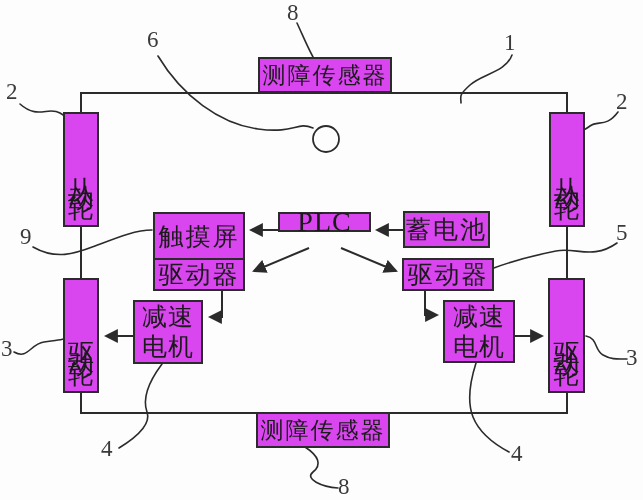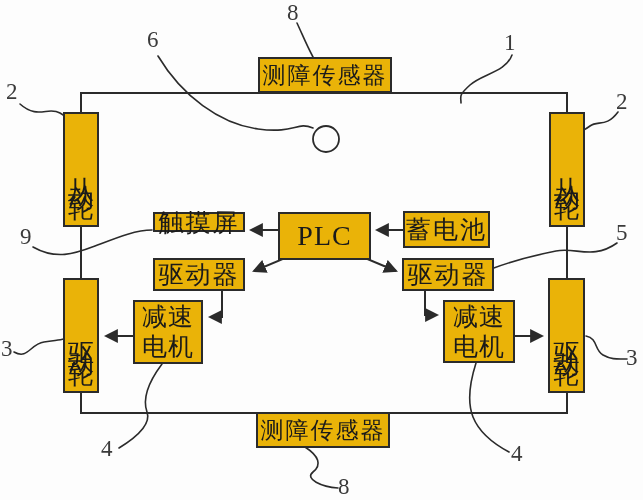--- a/index.html
+++ b/index.html
@@ -5,21 +5,21 @@
   html,body { margin:0; padding:0; }
   body { background:#ffffff; }
   .fig {
     position:relative; width:643px; height:500px;
     background:#fdfdfd; overflow:hidden;
     font-family:"Liberation Serif", serif;
   }
   .fig svg { position:absolute; left:0; top:0; }
   .box {
     position:absolute; box-sizing:border-box;
-    background:#eab308; border:2px solid #2b2b2b;
+    background:#d946ef; border:2px solid #2b2b2b;
     display:flex; align-items:center; justify-content:center;
     color:#1a1a1a; text-align:center;
     font-family:"Liberation Serif", serif;
   }
   .hbox   { font-size:23px; letter-spacing:2px; white-space:nowrap; }
   .plcbox { font-size:28px; letter-spacing:1px; }
   .vbox   { writing-mode:vertical-rl; text-orientation:upright;
             font-size:26px; letter-spacing:9px; }
   .wrapbox{ font-size:25px; line-height:30px; letter-spacing:1px;
             padding:9px 4px; word-break:break-all; }
@@ -76,23 +76,23 @@
   <div class="box hbox" style="left:256px; top:412px; width:134px; height:36px;">测障传感器</div>
 
   <div class="box vbox" style="left:63px; top:112px; width:36px; height:115px;">从动轮</div>
 
   <div class="box vbox" style="left:549px; top:112px; width:36px; height:115px;">从动轮</div>
 
   <div class="box vbox" style="left:63px; top:278px; width:36px; height:115px;">驱动轮</div>
 
   <div class="box vbox" style="left:548px; top:278px; width:37px; height:115px;">驱动轮</div>
 
-  <div class="box hbox" style="left:153px; top:212px; width:92px; height:20px; font-size:25px;">触摸屏</div>
+  <div class="box hbox" style="left:153px; top:212px; width:92px; height:48px; font-size:25px;">触摸屏</div>
 
-  <div class="box plcbox" style="left:278px; top:212px; width:93px; height:48px;">PLC</div>
+  <div class="box plcbox" style="left:278px; top:212px; width:93px; height:20px;">PLC</div>
 
   <div class="box hbox" style="left:403px; top:211px; width:87px; height:37px; font-size:25px;">蓄电池</div>
 
   <div class="box hbox" style="left:153px; top:258px; width:92px; height:33px; font-size:25px;">驱动器</div>
 
   <div class="box hbox" style="left:402px; top:258px; width:92px; height:33px; font-size:25px;">驱动器</div>
 
   <div class="box wrapbox" style="left:133px; top:300px; width:70px; height:64px;">减速电机</div>
 
   <div class="box wrapbox" style="left:443px; top:300px; width:72px; height:63px;">减速电机</div>

